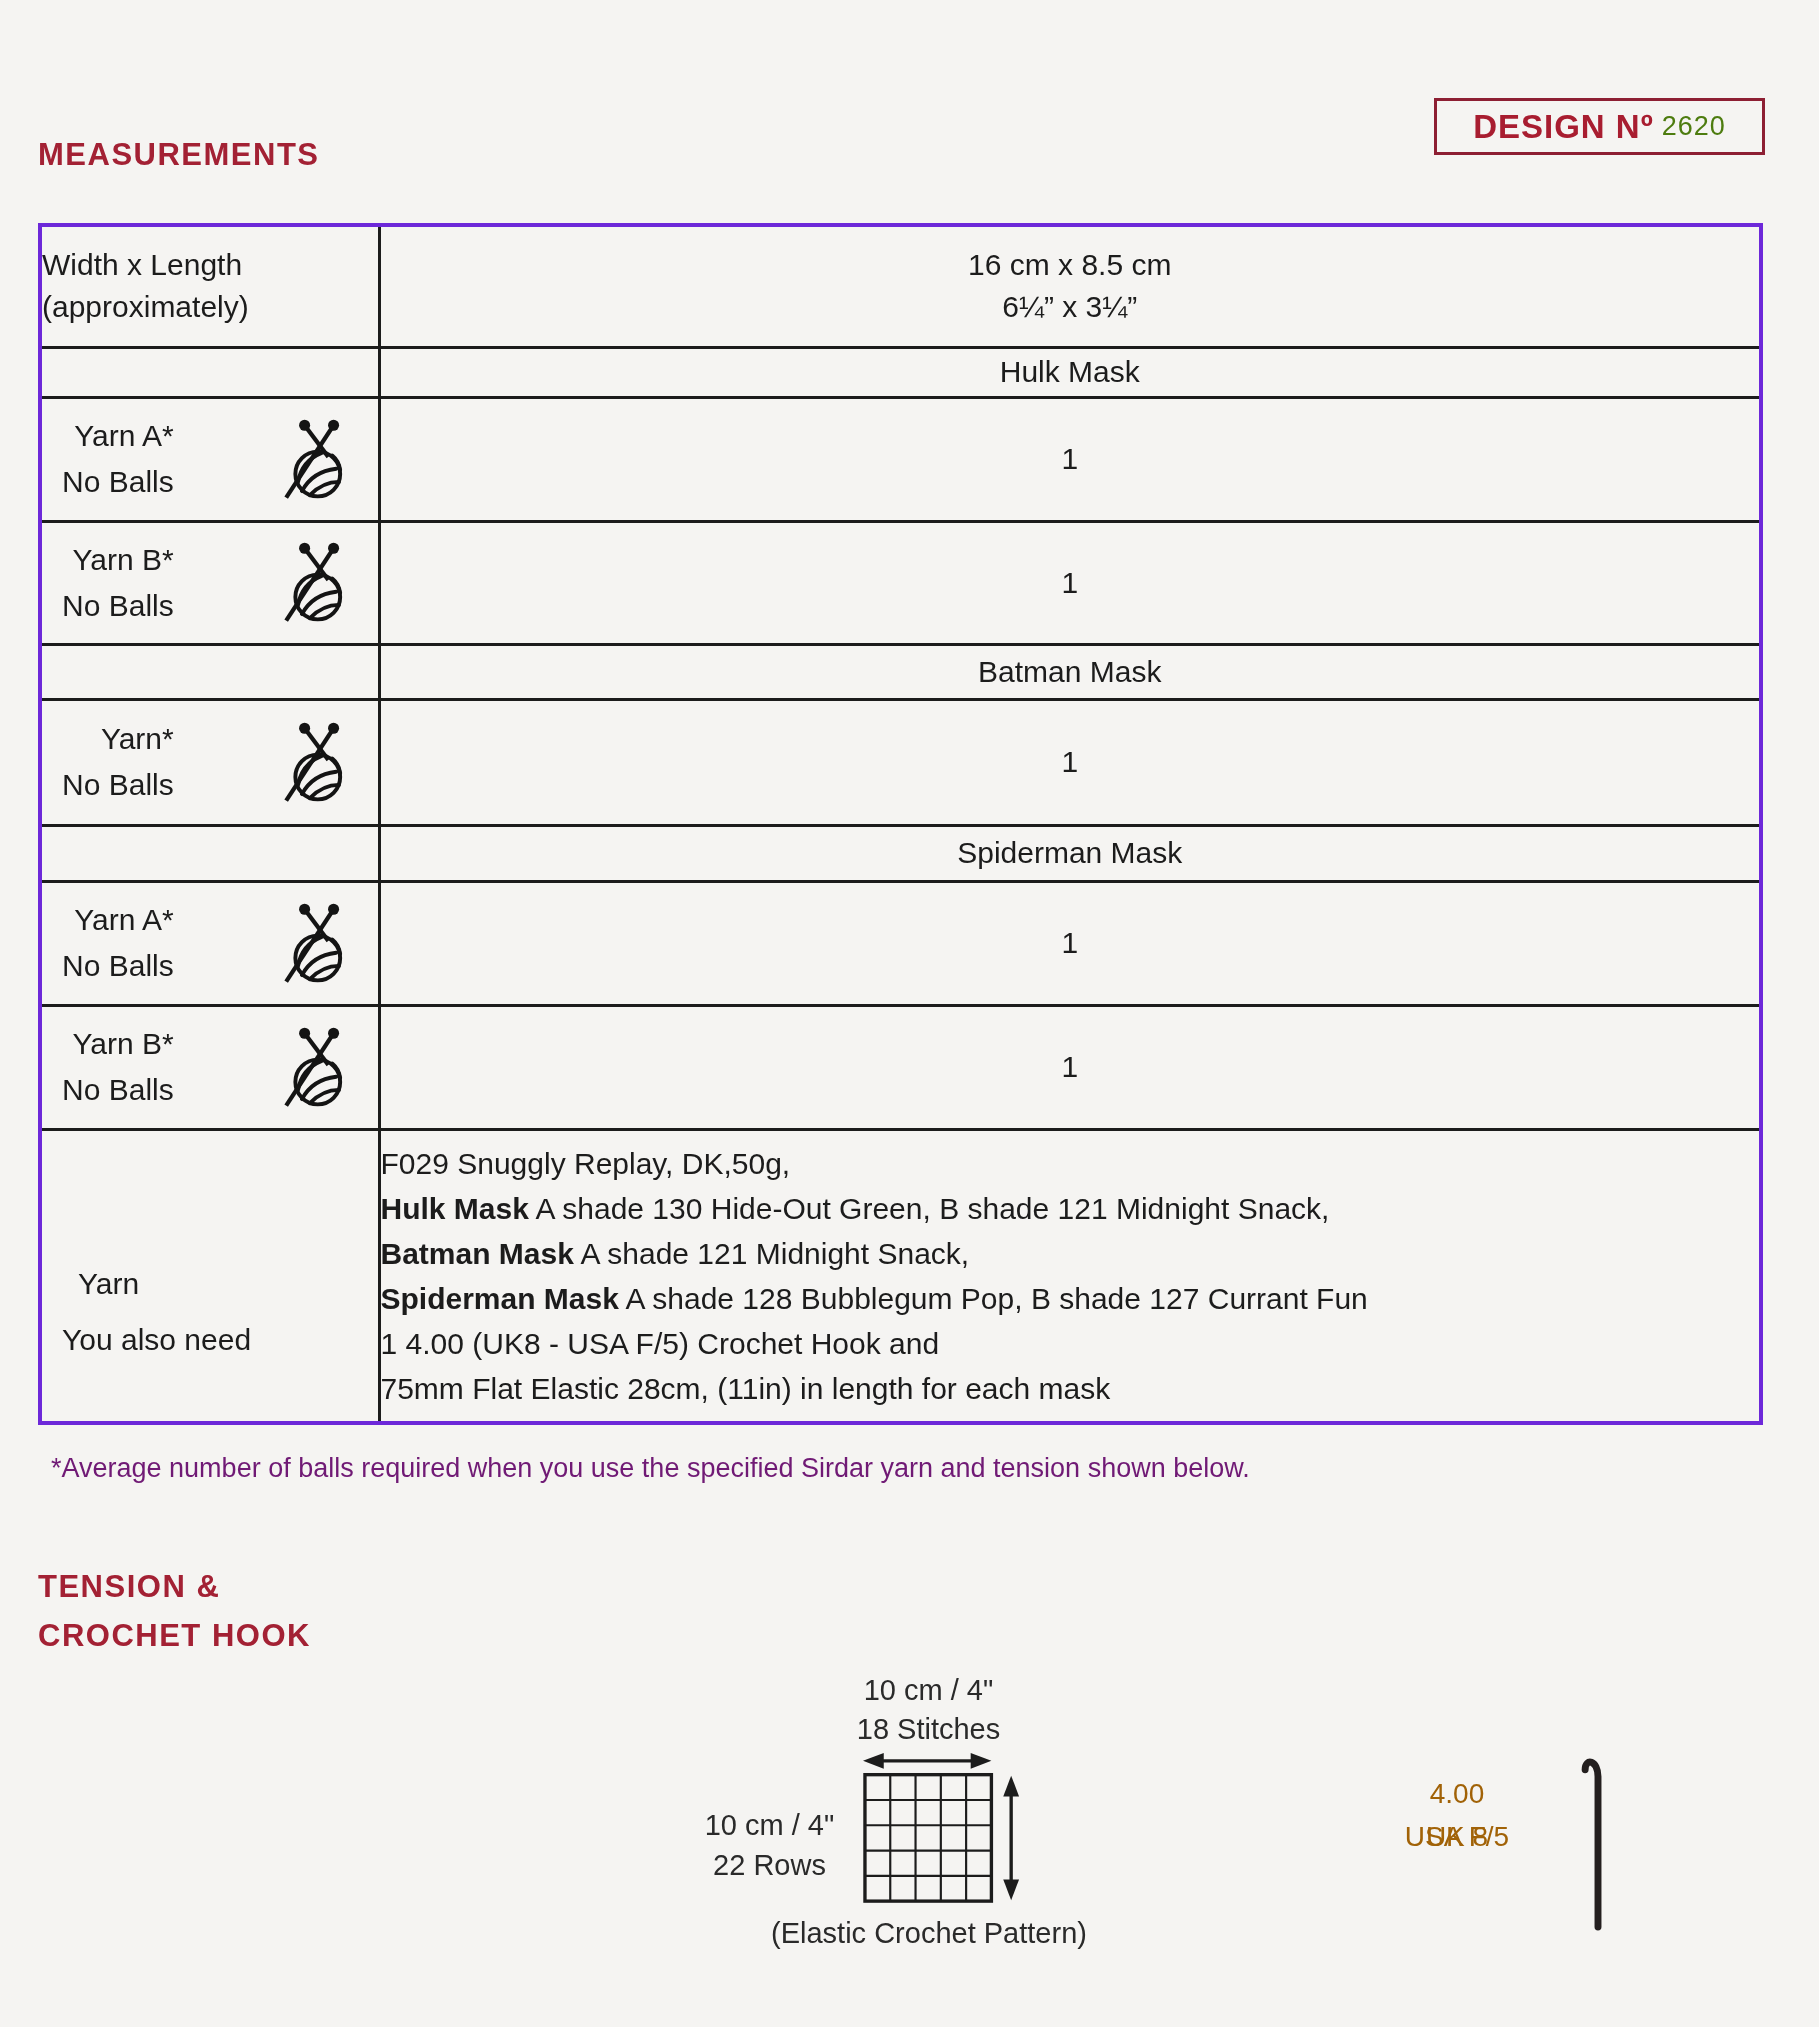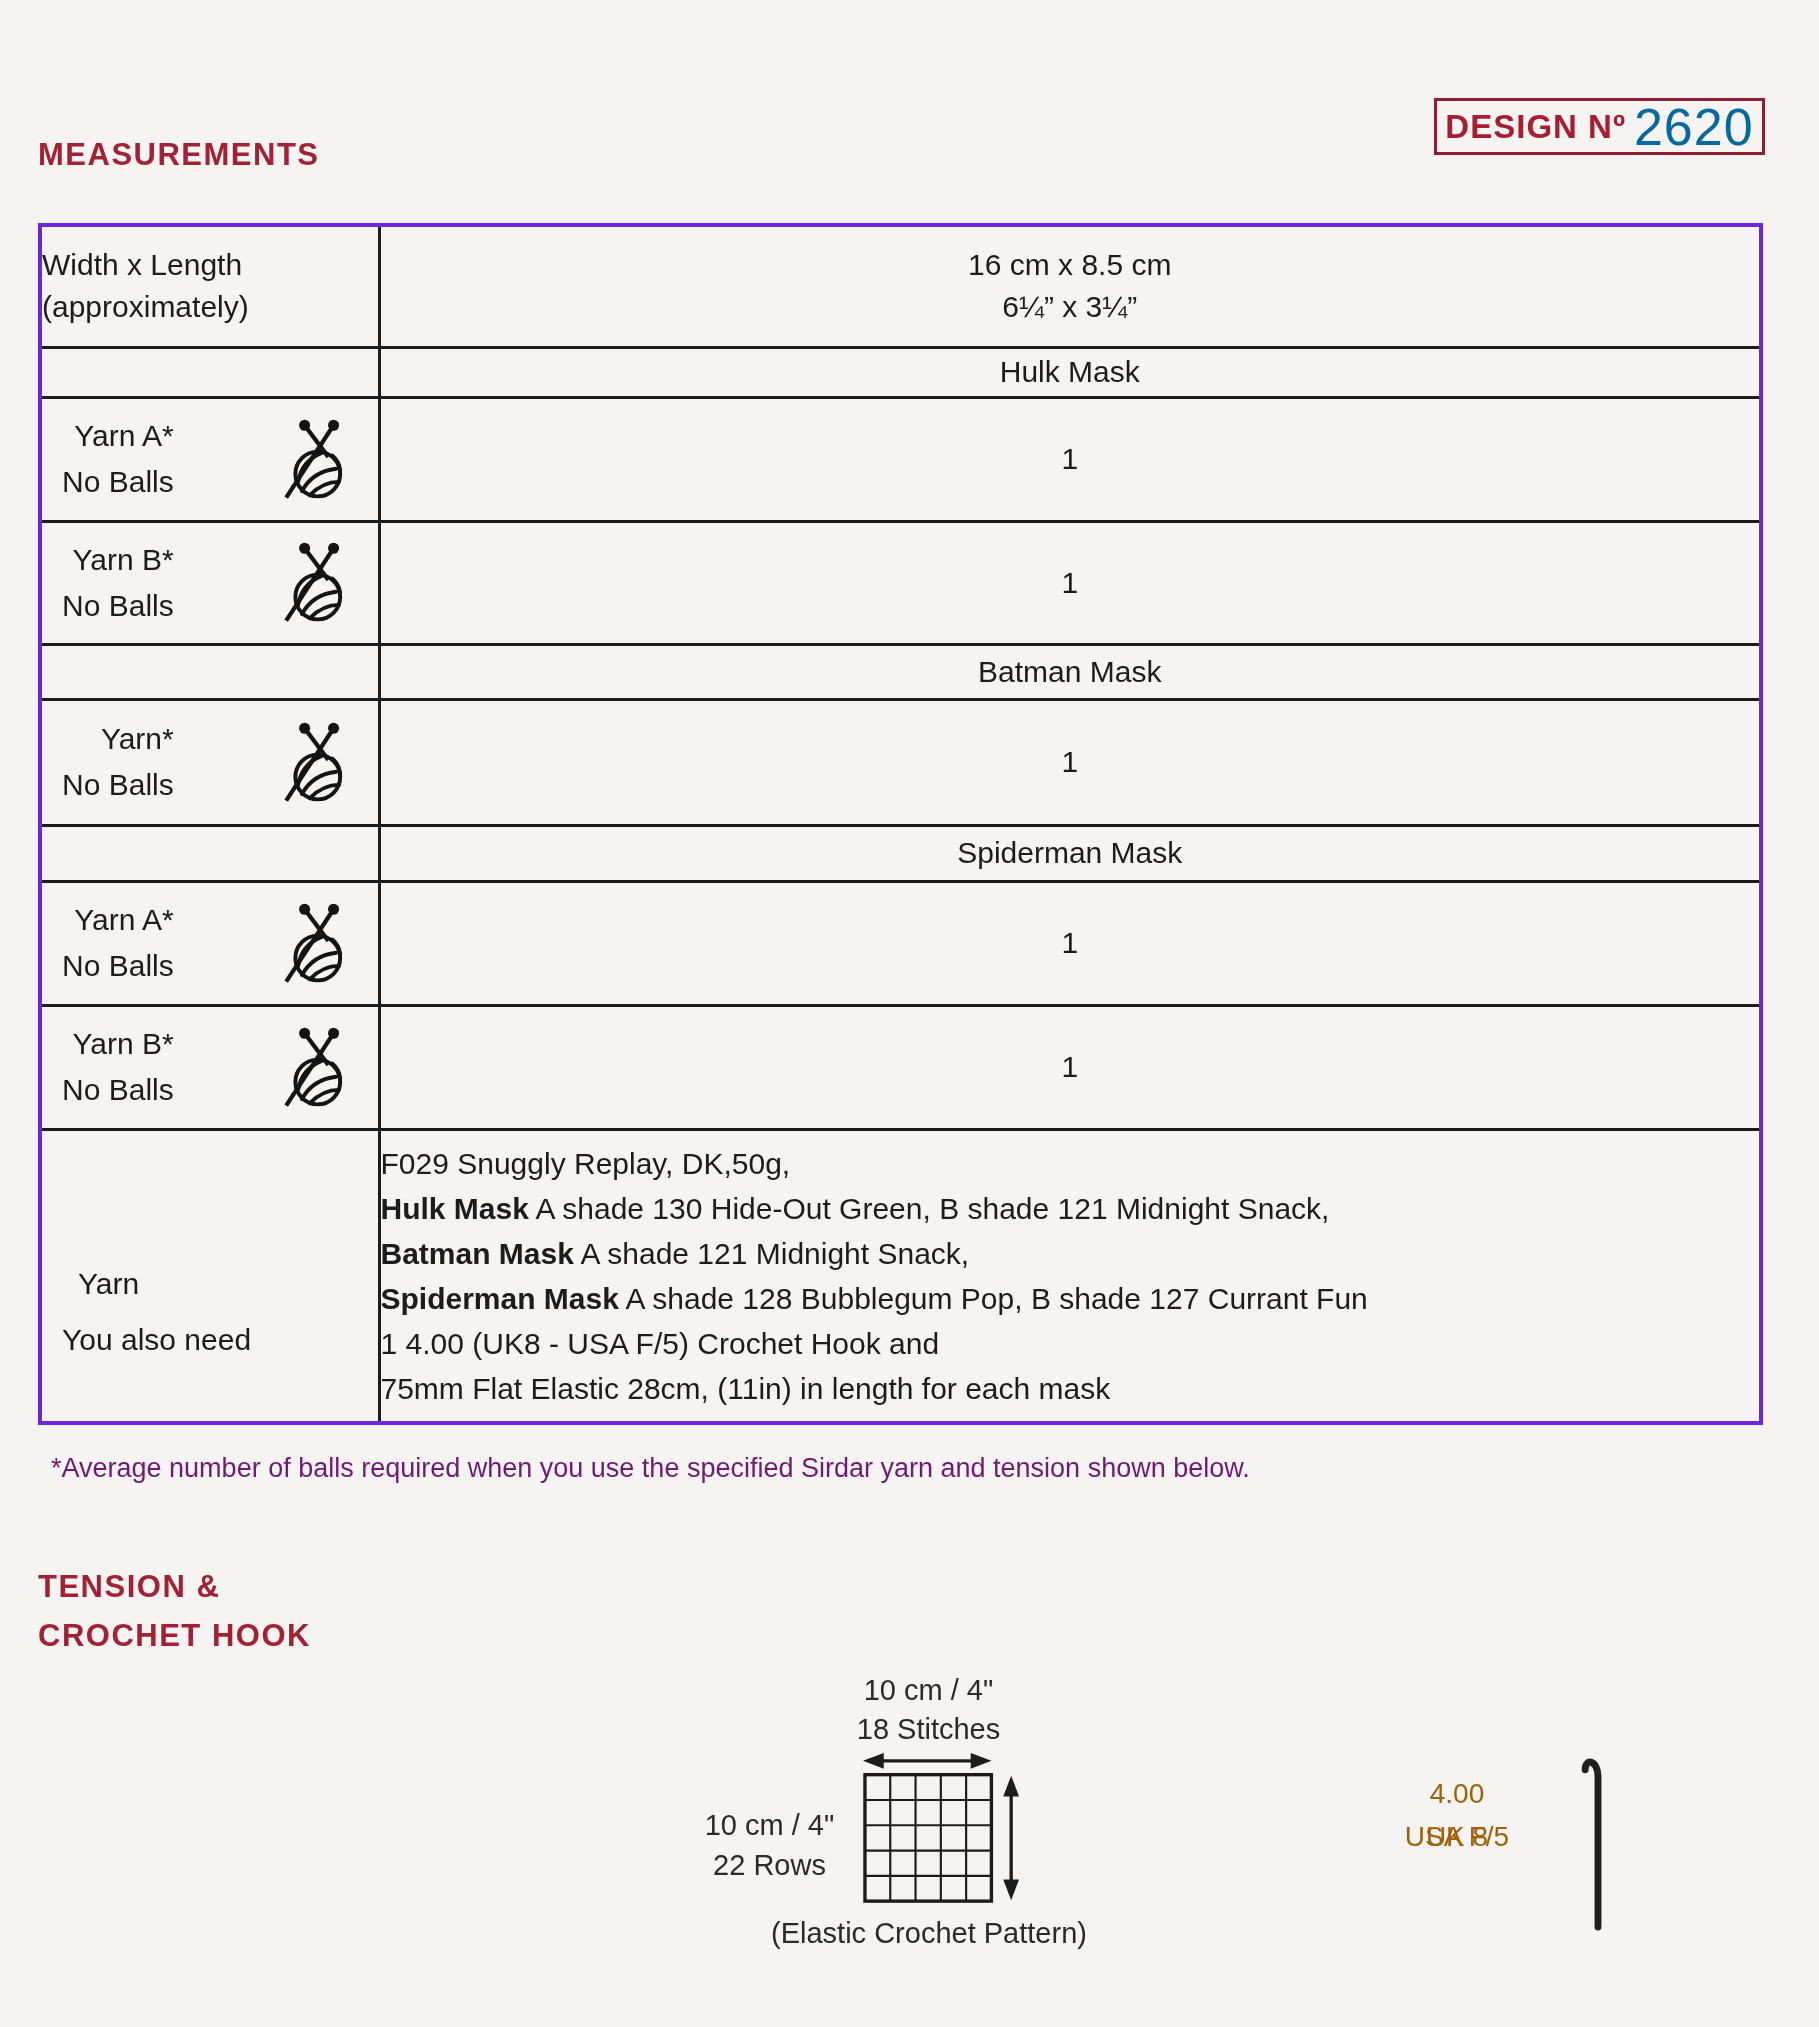--- a/index.html
+++ b/index.html
@@ -13,21 +13,21 @@
   }
   .page{position:absolute;inset:0;}
 
   
   .design-box{
     position:absolute;left:1434px;top:98px;width:325px;height:51px;
     border:3px solid #8d1f33;
     display:flex;align-items:center;justify-content:center;gap:8px;
   }
   .design-label{color:#a81d30;font-size:33px;font-weight:700;letter-spacing:1px;}
-  .design-number{color:#0369a1;font-size:52px;font-weight:500;letter-spacing:1px;}
+  .design-number{color:#4d7c0f;font-size:27px;font-weight:500;letter-spacing:1px;}
 
   
   .red-heading{color:#a32134;font-weight:700;letter-spacing:1.5px;font-size:31px;}
   .h-measurements{position:absolute;left:38px;top:137px;}
   .h-tension{position:absolute;left:38px;top:1562px;line-height:49px;}
 
   
   table.meas{
     position:absolute;left:38px;top:223px;width:1721px;
     border-collapse:collapse;table-layout:fixed;

